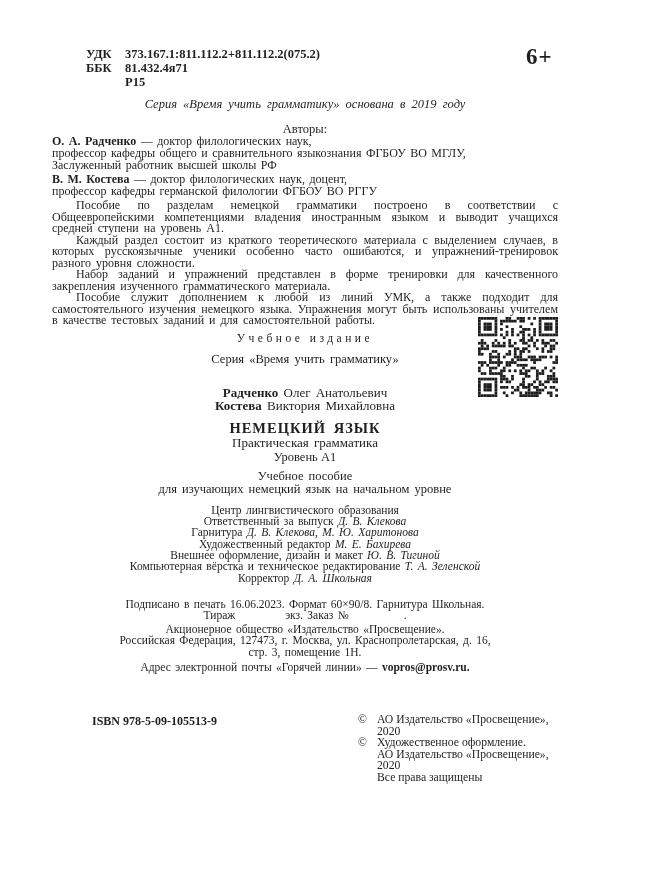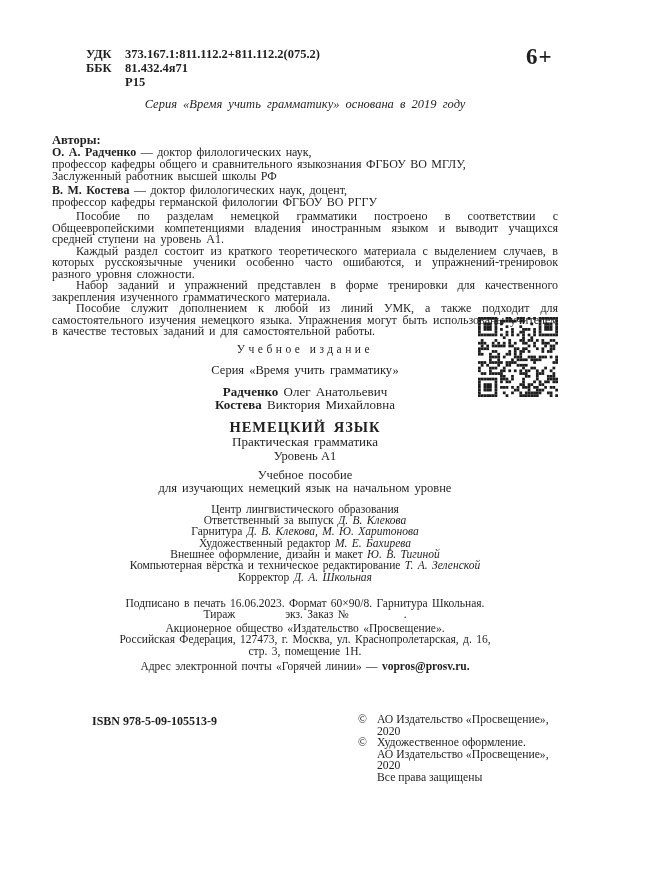--- a/index.html
+++ b/index.html
@@ -15,31 +15,31 @@
   .col { position:absolute; left:52px; top:0; width:506px; }
 
   
   .classification { margin-top:48px; margin-left:34px; font-weight:bold; font-size:12.5px; line-height:13.8px; }
   .cl-row { display:flex; }
   .cl-label { width:39px; flex:0 0 39px; }
   .age-badge { position:absolute; left:526px; top:44px; font-size:23px; font-weight:bold; letter-spacing:1px; }
 
   .series-note { margin-top:8px; text-align:center; font-style:italic; font-size:12.5px; word-spacing:3px; }
 
-  .authors-heading { margin-top:22px; font-weight:bold; font-size:12.5px; line-height:13px; }
+  .authors-heading { margin-top:11px; text-align:center; font-weight:normal; font-size:12.5px; line-height:13px; }
   .author-entry { text-align:left; font-size:12px; line-height:11.8px; word-spacing:1.5px; }
   .author-entry.second { margin-top:2px; }
   .author-name { font-weight:bold; }
 
   .annotation { margin-top:3px; font-size:12px; line-height:11.5px; text-align:justify; word-spacing:2px; }
   .annotation p { margin:0; text-indent:24px; }
 
   .edition-type { margin-top:5px; text-align:center; font-size:11.5px; letter-spacing:3.5px; line-height:13px; }
   .imprint-series { margin-top:8px; text-align:center; font-size:12.5px; line-height:13px; word-spacing:2px; }
-  .imprint-authors { margin-top:8px; text-align:center; font-size:13px; line-height:13.5px; word-spacing:2px; }
+  .imprint-authors { margin-top:20px; text-align:center; font-size:13px; line-height:13.5px; word-spacing:2px; }
   .surname { font-weight:bold; }
 
   .book-title { margin-top:8px; text-align:center; font-size:14.5px; font-weight:bold; letter-spacing:1px; line-height:15px; word-spacing:3px; }
   .book-subtitle { text-align:center; font-size:13px; line-height:14px; word-spacing:2px; }
   .book-level { text-align:center; font-size:12.5px; line-height:14px; }
   .book-kind { margin-top:6px; text-align:center; font-size:12.5px; line-height:13px; word-spacing:2px; }
 
   .credits { margin-top:9px; text-align:center; font-size:11.5px; line-height:11.3px; word-spacing:1.5px; }
   .credits .names { font-style:italic; }
 

